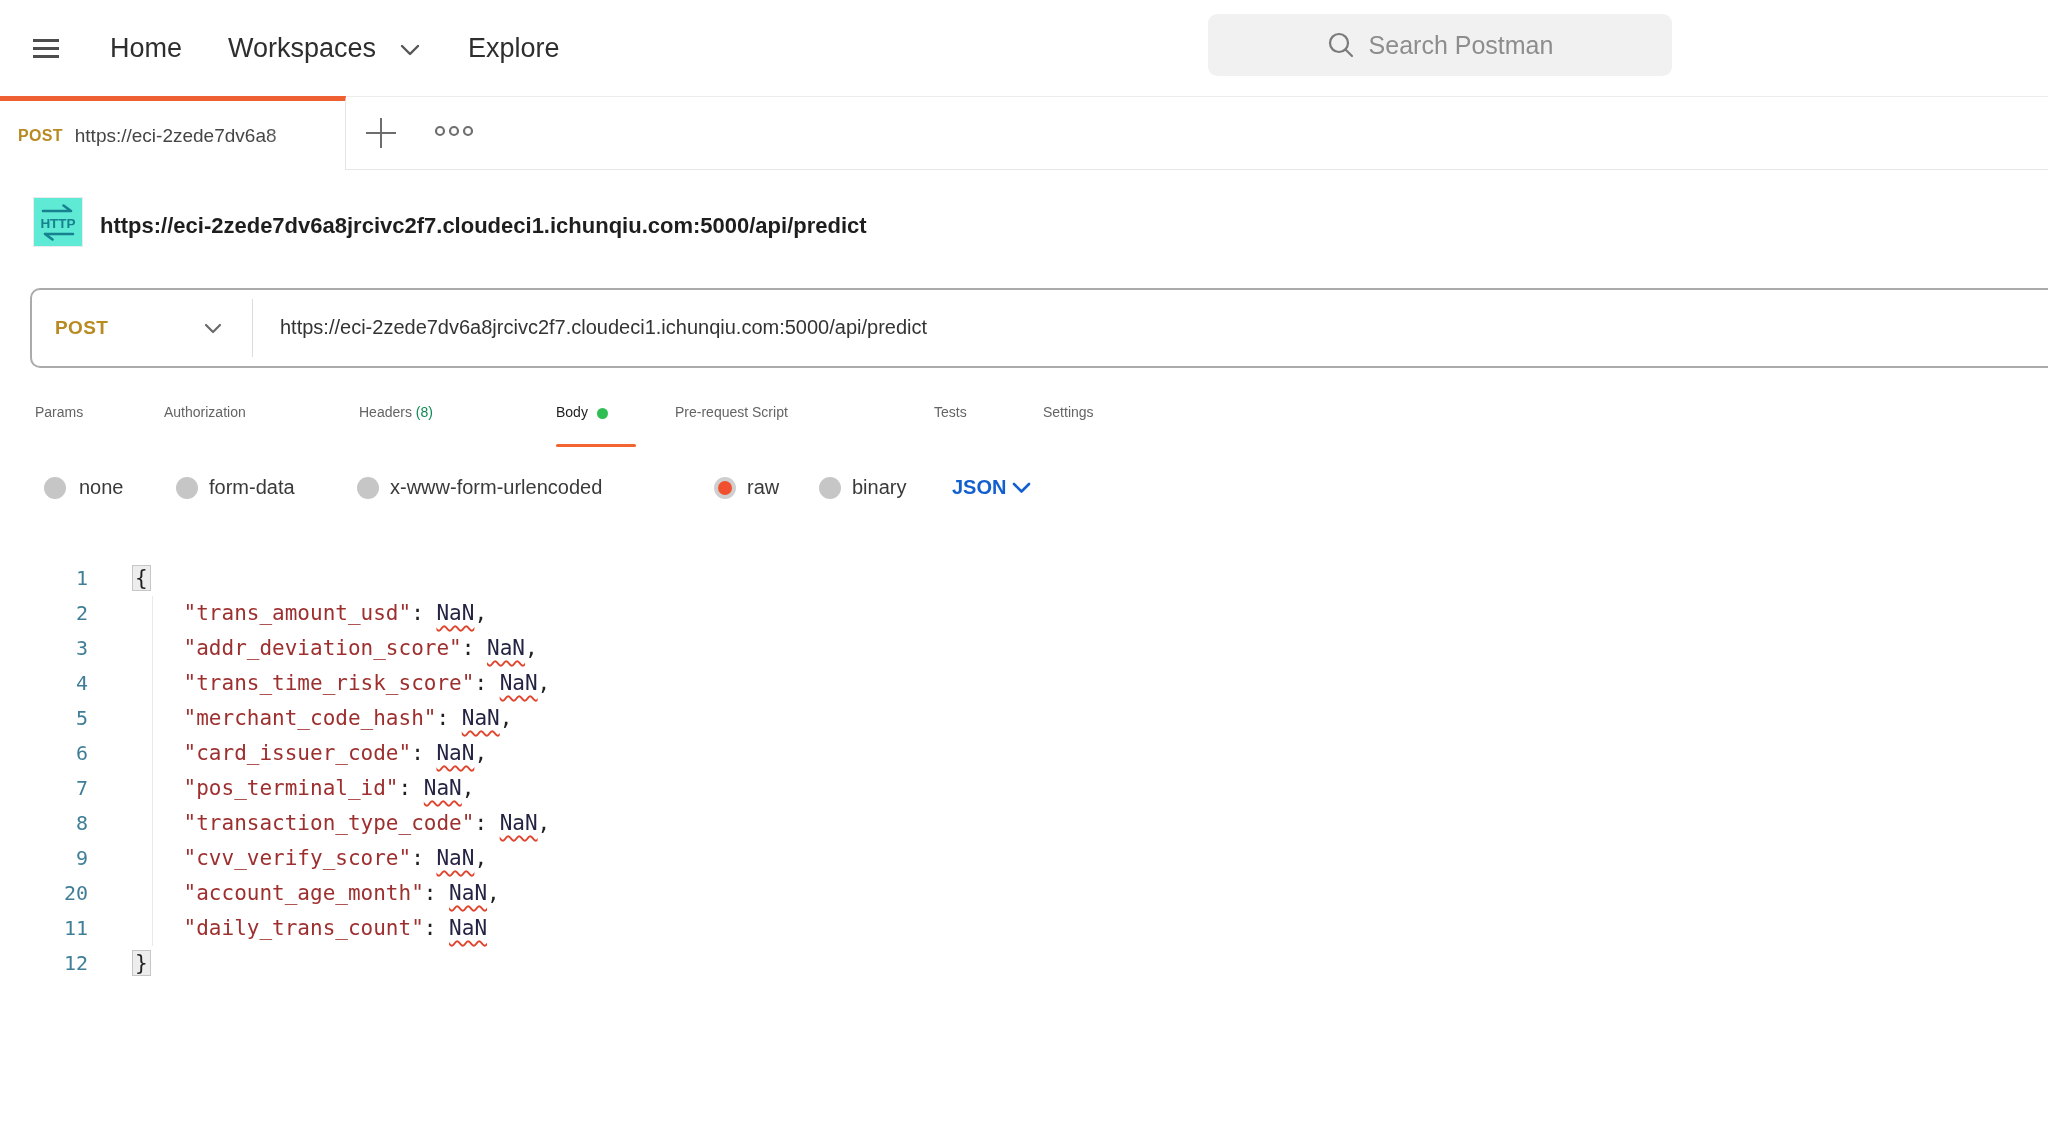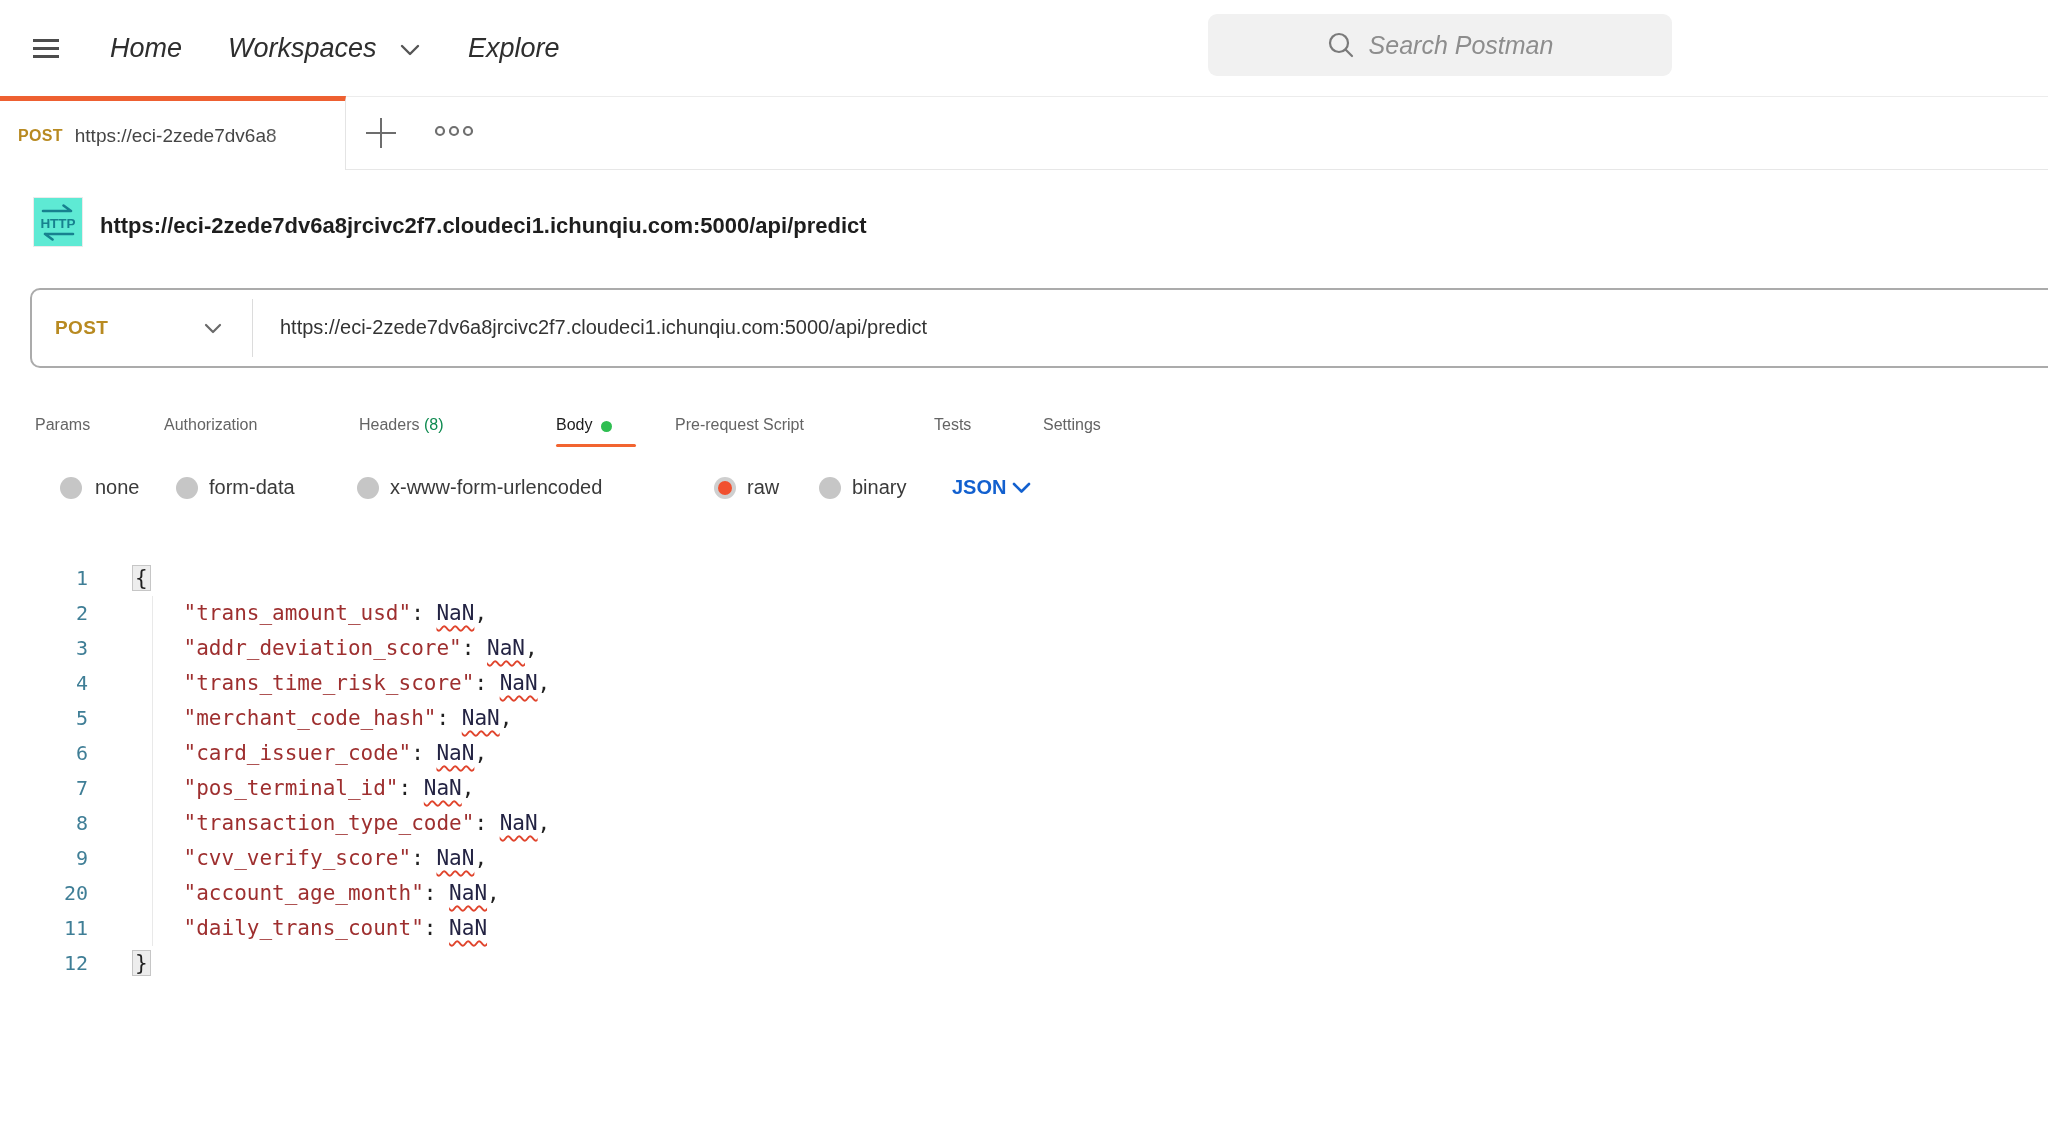--- a/index.html
+++ b/index.html
@@ -2,21 +2,21 @@
 <html><head>
 <meta charset="utf-8">
 <style>
   * { margin:0; padding:0; box-sizing:border-box; }
   html,body { background:#fff; }
   .screen {
     position:relative; width:2048px; height:1142px; overflow:hidden;
     background:#fff; font-family:"Liberation Sans", sans-serif; color:#212121;
   }
   
-  .topnav { position:absolute; left:0; top:0; width:100%; height:96px; background:#fff;font-style:italic; }
+  .topnav { position:absolute; left:0; top:0; width:100%; height:96px; background:#fff; }
   .hamburger { position:absolute; left:33px; top:39px; width:26px; height:19px; cursor:pointer; }
   .hamburger i { display:block; height:2.5px; background:#4d4d4d; margin-bottom:5.5px; }
   .navlink { position:absolute; top:33px; font-size:27px; color:#2e2e2e; cursor:pointer; }
   .nav-home { left:110px; }
   .nav-workspaces { left:228px; }
   .ws-chevron { position:absolute; left:400px; top:44px; }
   .nav-explore { left:468px; }
   .searchbox {
     position:absolute; left:1208px; top:14px; width:464px; height:62px;
     background:#f1f1f1; border-radius:9px; display:flex; align-items:center;
@@ -50,38 +50,38 @@
     border:2px solid #ababab; border-radius:10px; background:#fff;
     display:flex; align-items:center;
   }
   .method-select { position:absolute; left:23px; top:0; height:100%; width:200px;
     display:flex; align-items:center; cursor:pointer; }
   .method-label { font-size:19px; font-weight:bold; color:#b88a21; letter-spacing:.4px; }
   .method-chevron { position:absolute; left:172px; top:33px; }
   .url-divider { position:absolute; left:220px; top:9px; bottom:9px; width:1px; background:#dcdcdc; }
   .url-value { position:absolute; left:248px; top:26px; font-size:20px; color:#333; cursor:text; }
   
-  .reqtab { position:absolute; top:416px; font-size:16px; color:#646464; cursor:pointer; white-space:nowrap; }
+  .reqtab { position:absolute; top:404px; font-size:14px; color:#646464; cursor:pointer; white-space:nowrap; }
   .rt-params { left:35px; }
   .rt-auth { left:164px;text-align:right; }
   .rt-headers { left:359px; }
   .headers-count { color:#0e8a50; }
   .rt-body { left:556px; color:#1c1c1c; display:flex; align-items:center; gap:9px; }
   .body-dot { width:11px; height:11px; border-radius:50%; background:#2fbe51; margin-top:2px; }
   .body-underline { position:absolute; left:556px; top:444px; width:80px; height:3px; background:#f26430; border-radius:2px; }
   .rt-prereq { left:675px; }
   .rt-tests { left:934px; }
   .rt-settings { left:1043px; }
   
   .mode { position:absolute; top:476px; display:flex; align-items:center; gap:11px; cursor:pointer; }
   .radio { width:22px; height:22px; border-radius:50%; background:#c6c6c6; flex:0 0 22px; }
   .radio.sel { background:#cfcfcf; position:relative; }
   .radio.sel::after { content:''; position:absolute; inset:4px; border-radius:50%; background:#f1502f; }
   .mode-label { font-size:20px; color:#3a3a3a; }
-  .m-none { left:60px;gap:13px; } .m-formdata { left:176px; } .m-urlenc { left:357px; }
+  .m-none { left:44px;gap:13px; } .m-formdata { left:176px; } .m-urlenc { left:357px; }
   .m-raw { left:714px; } .m-binary { left:819px; }
   .lang-select { position:absolute; left:952px; top:476px; display:flex; align-items:center; gap:6px; cursor:pointer; }
   .lang-label { font-size:20px; font-weight:bold; color:#1260cf; }
   
   .editor { position:absolute; left:0; top:561px; width:100%; }
   .indent-guide { position:absolute; left:152px; top:596px; width:1px; height:350px; background:#e9e9e9; }
   .cl { display:flex; height:35px; }
   .ln { flex:0 0 88px; width:88px; text-align:right; color:#3f7e96;
     font:20px/35px "DejaVu Sans Mono", monospace; user-select:none; }
   .lc { padding-left:45px; font:21px/35px "DejaVu Sans Mono", monospace; white-space:pre; color:#1f1f1f; }

